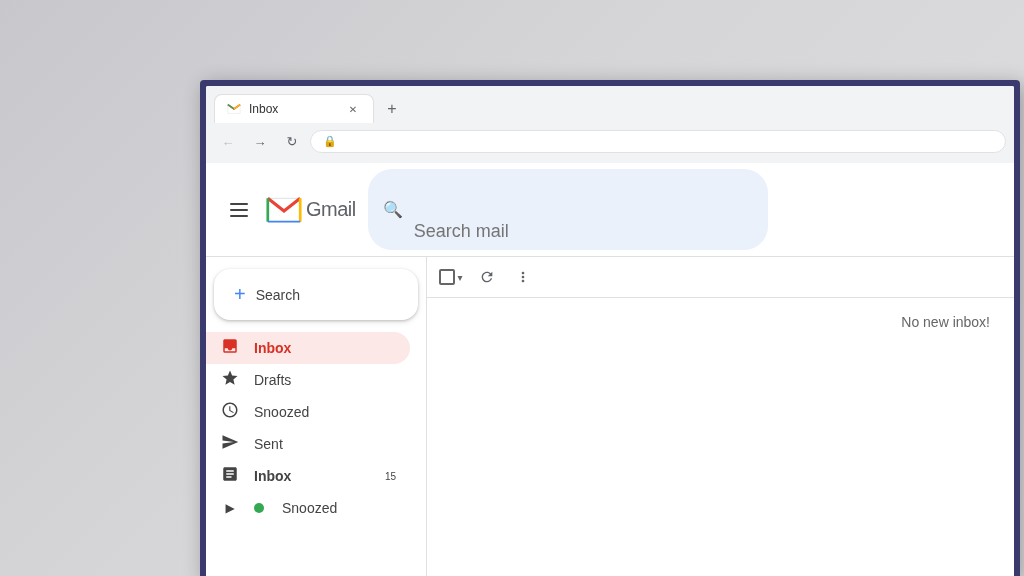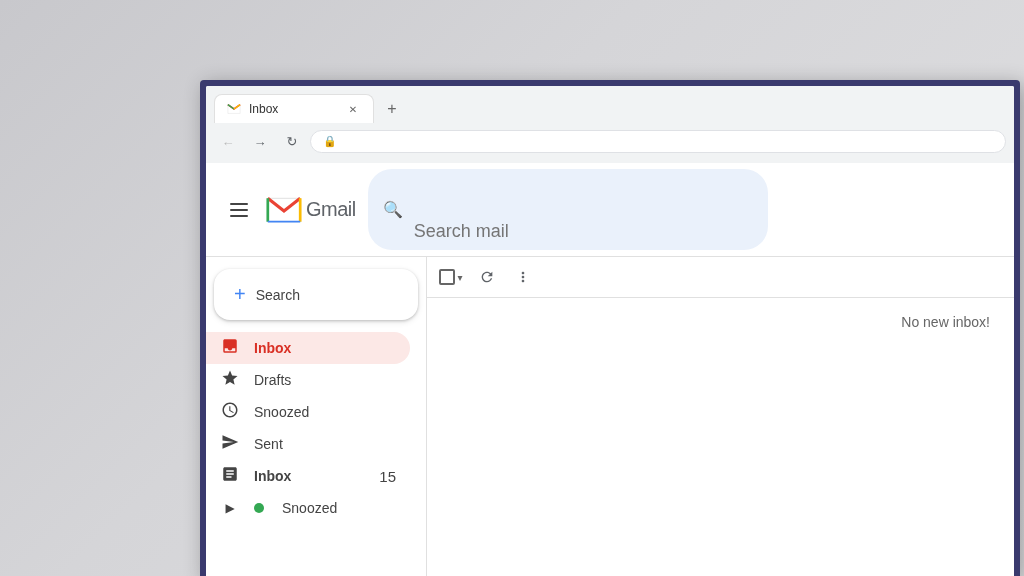--- a/index.html
+++ b/index.html
@@ -277,21 +277,21 @@
     }
 
     .nav-item .nav-icon {
       width: 20px;
       text-align: center;
       font-size: 16px;
     }
 
     .nav-item .badge {
       margin-left: auto;
-      font-size: 15px;
+      font-size: 10px;
       color: #444;
     }
 
     
     .main-content {
       flex: 1;
       display: flex;
       flex-direction: column;
       border-left: 1px solid #e0e0e0;
     }

